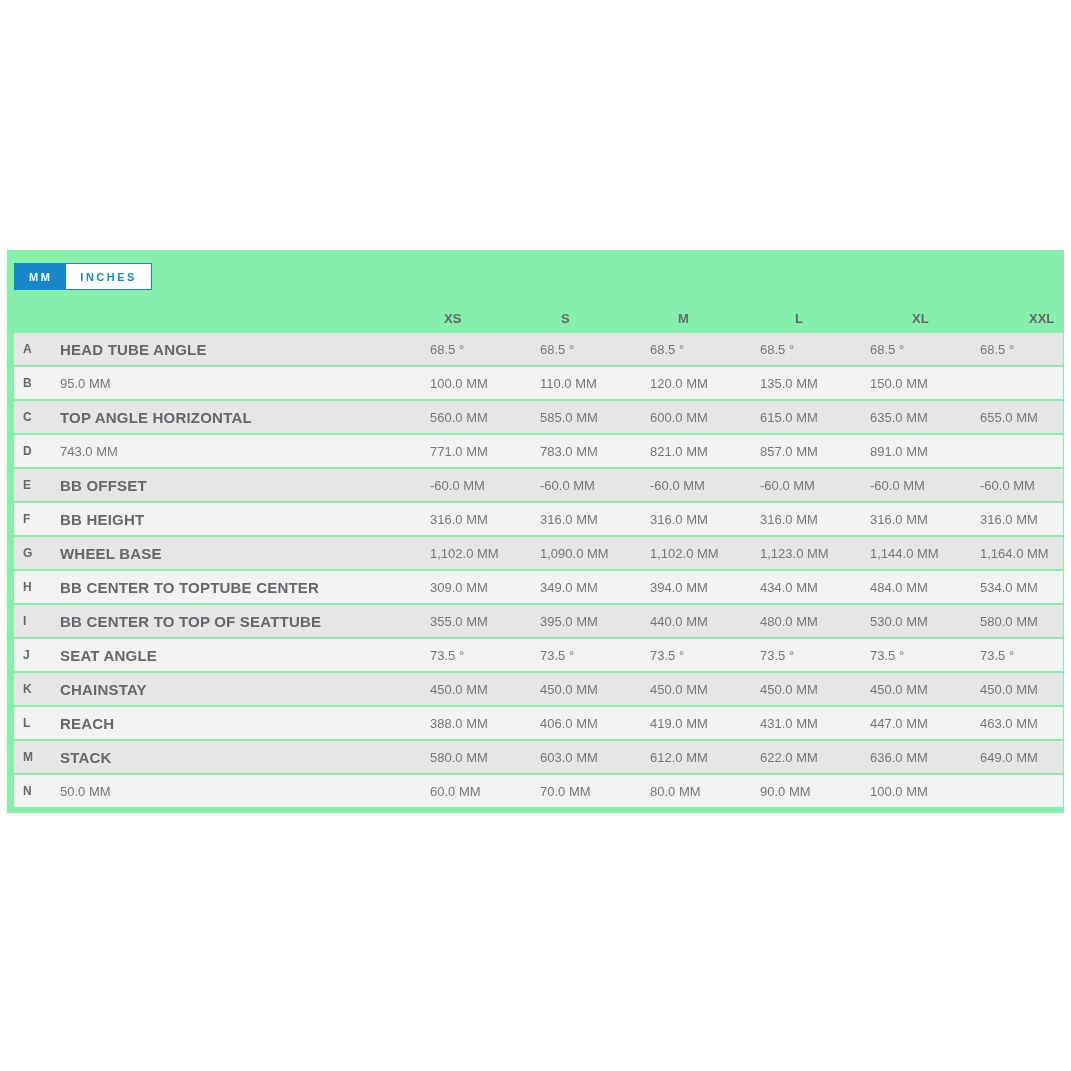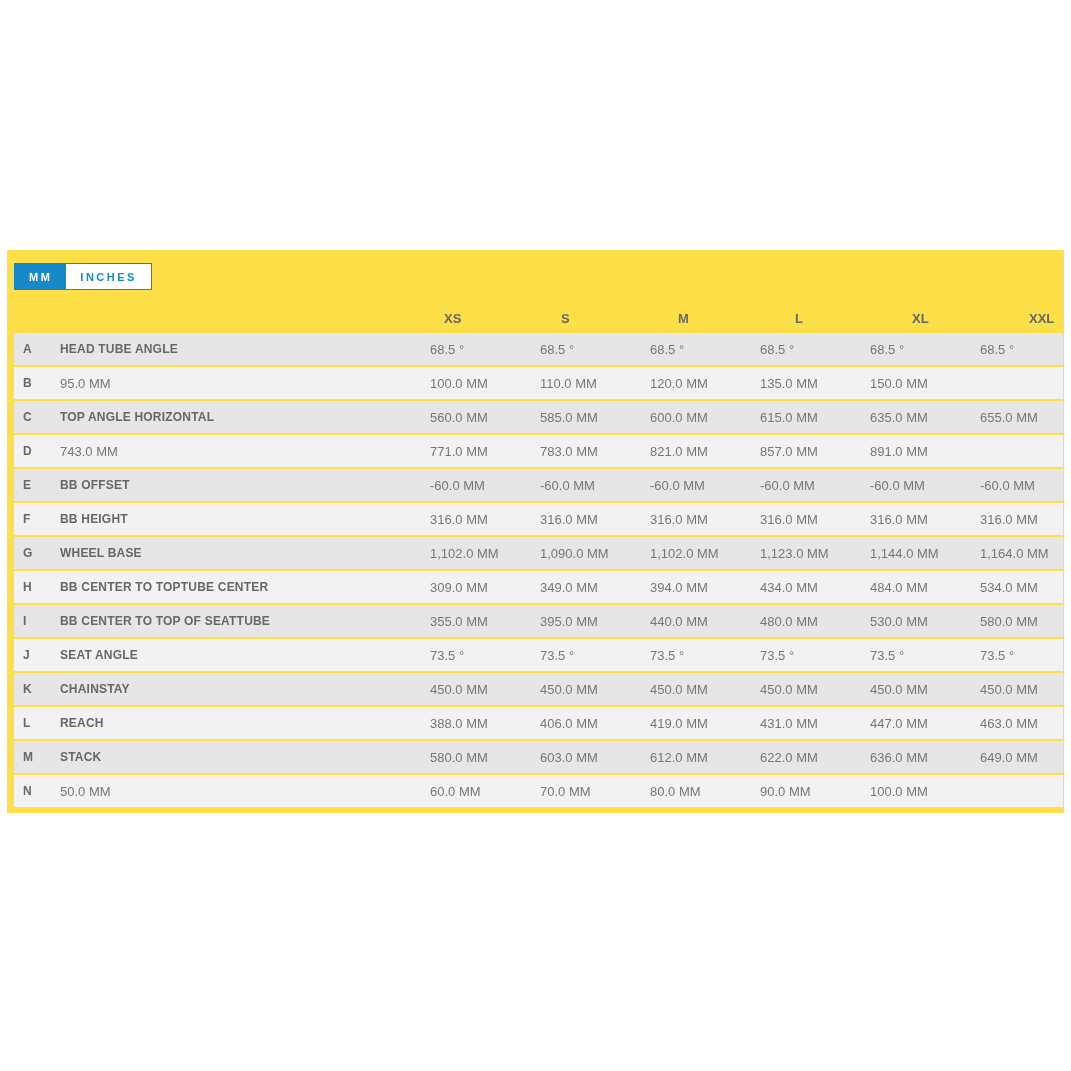--- a/index.html
+++ b/index.html
@@ -6,21 +6,21 @@
   html, body {
     width: 1071px; height: 1071px;
     background: #ffffff;
     font-family: "Liberation Sans", "DejaVu Sans", sans-serif;
     overflow: hidden;
   }
   .geo-panel {
     position: absolute;
     left: 7px; top: 250px;
     width: 1057px; height: 563px;
-    background: #fde047;
+    background: #86efac;
   }
   
   .unit-toggle {
     position: absolute;
     left: 7px; top: 13px;
     display: flex;
     border: 1px solid #1789ca;
     background: #ffffff;
     height: 27px;
   }
@@ -68,21 +68,21 @@
   }
   .geo-row.dark  { background: #e6e6e6; }
   .geo-row.light { background: #f2f2f2; }
   .cell-letter {
     color: #66676b;
     font-size: 12px;
     font-weight: 700;
   }
   .cell-label {
     color: #66676b;
-    font-size: 12px;
+    font-size: 15px;
     font-weight: 700;
     letter-spacing: 0.2px;
   }
   .cell-value {
     color: #767779;
     font-size: 13px;
     font-weight: 400;
   }
 </style>
 </head>

